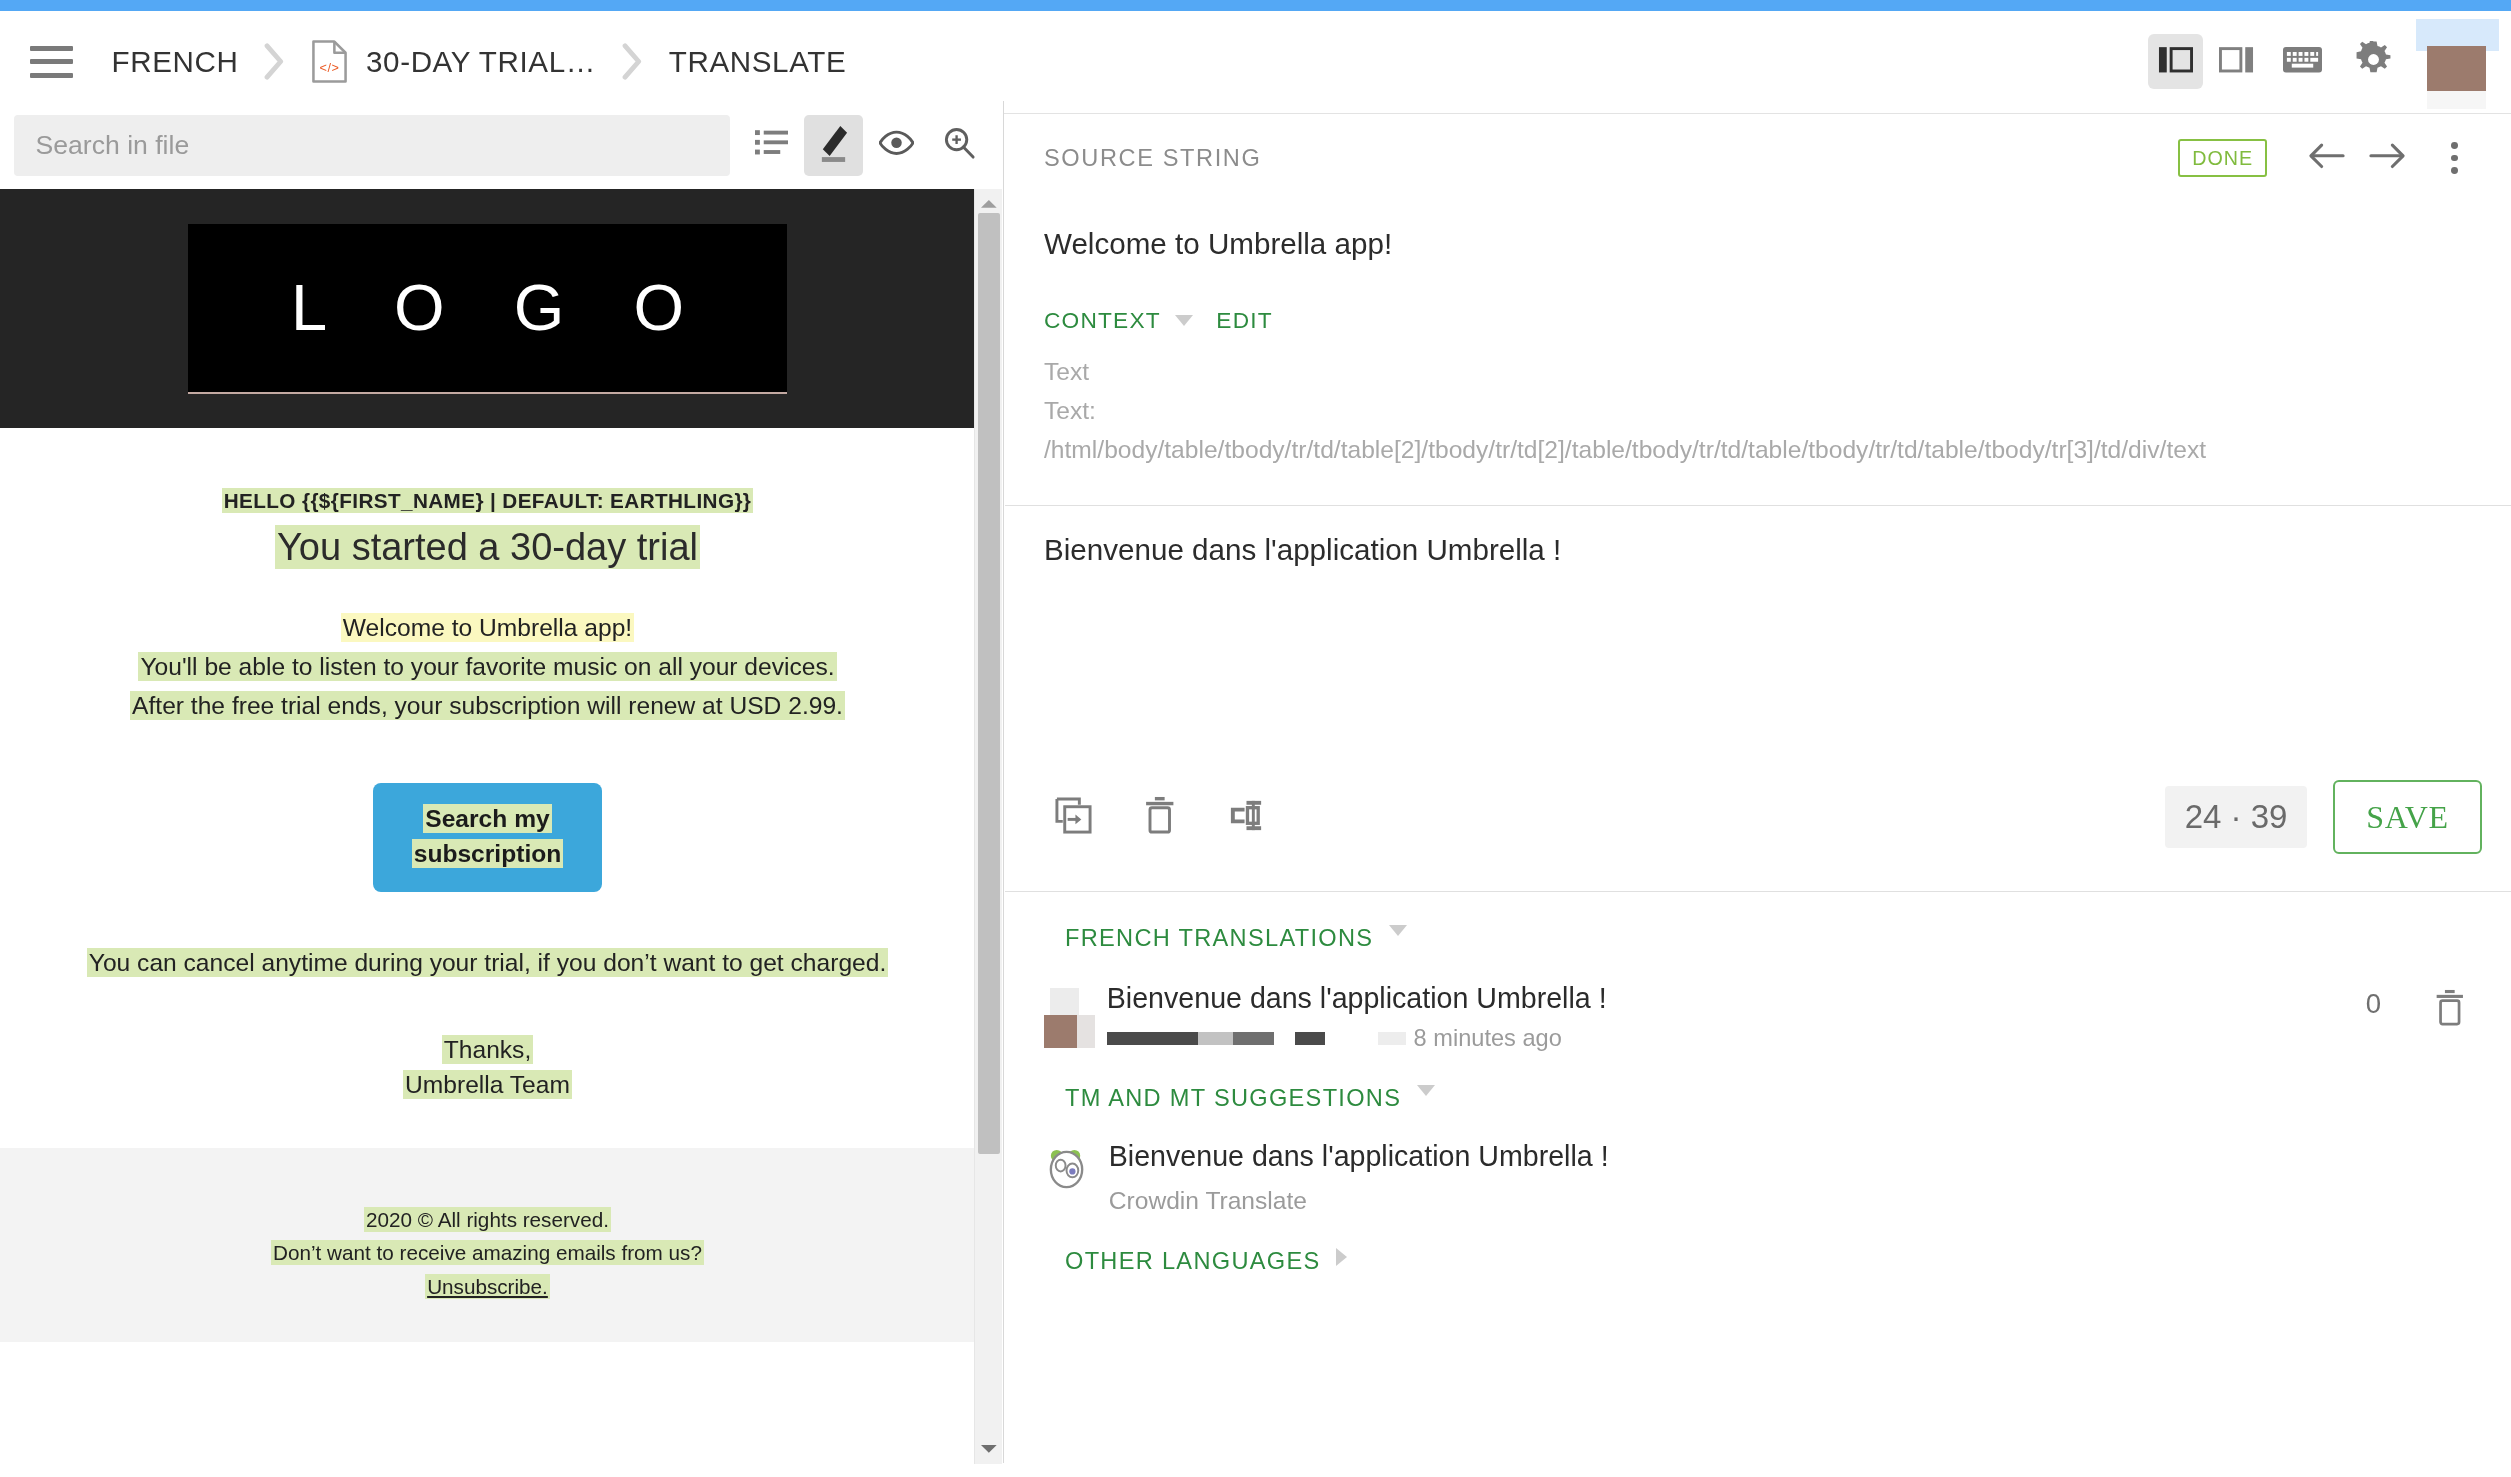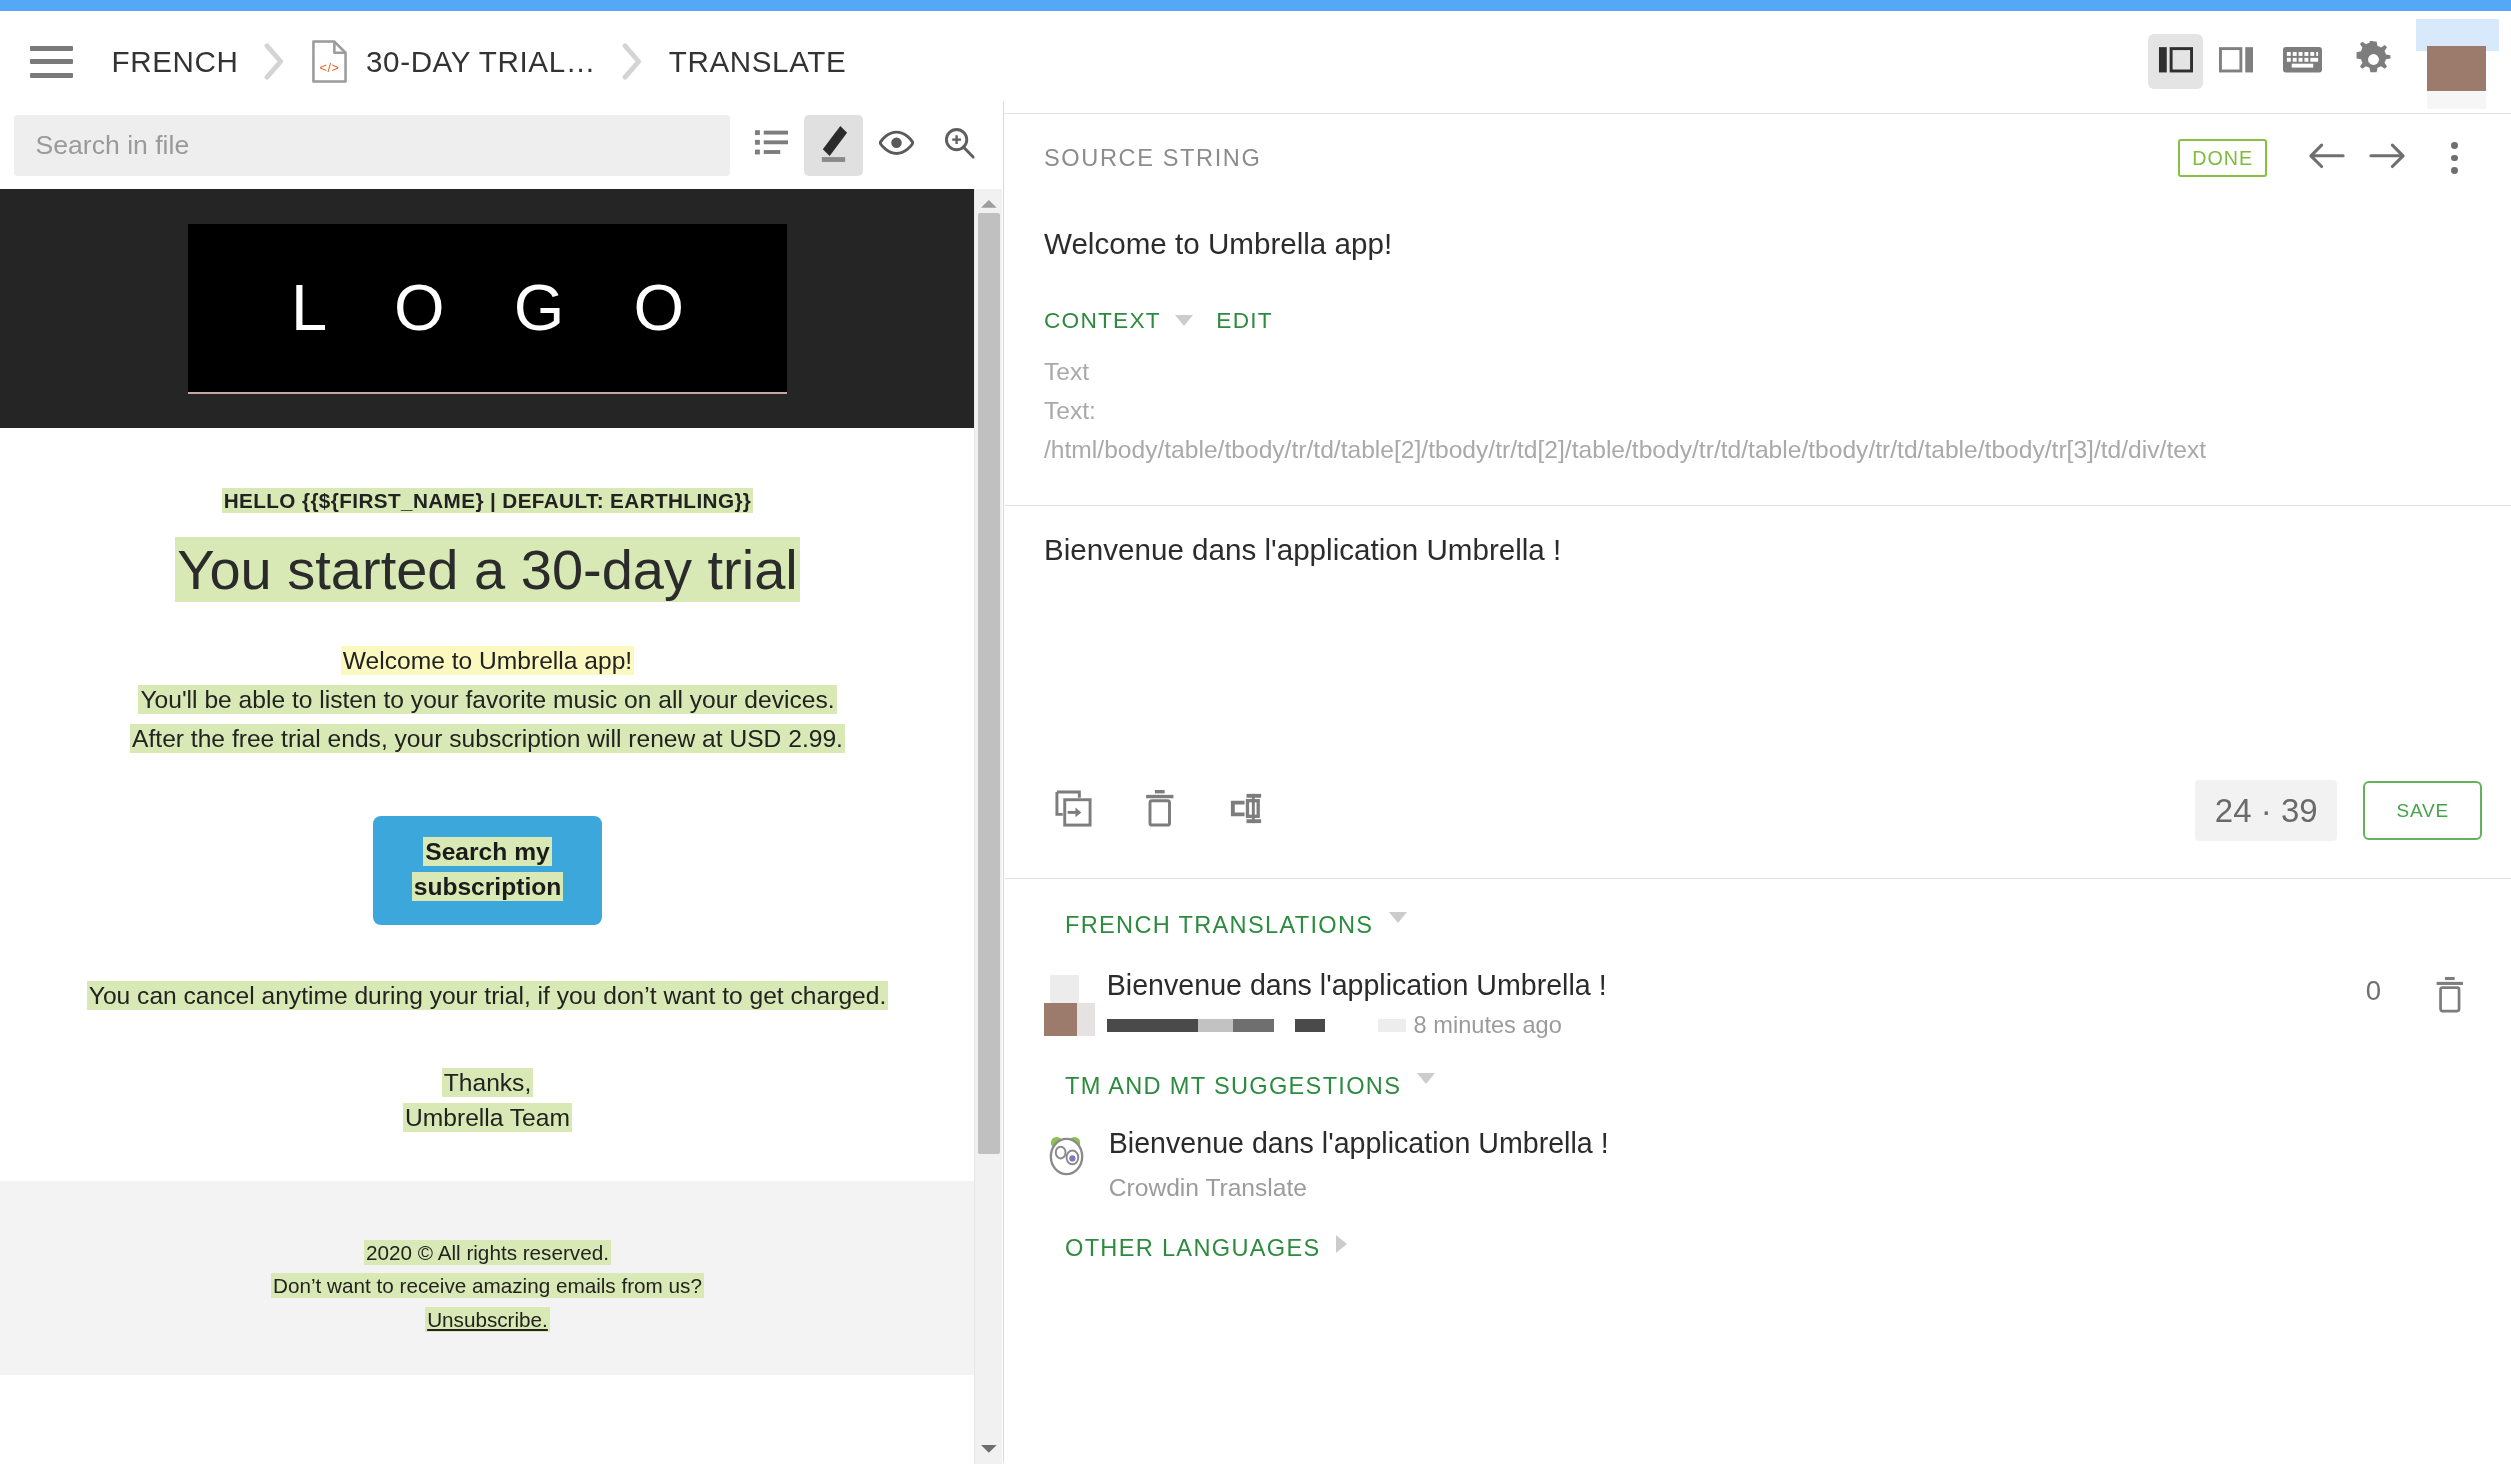--- a/index.html
+++ b/index.html
@@ -132,21 +132,21 @@
     padding-left: 25.6px;
   }
   .body-area { background: #ffffff; padding: 27.6px 0 45px 0; text-align: center; }
   .hl { background: #d9e9b5; padding: 1px 2px; }
   .hl-active { background: #fbf8c0; padding: 1px 2px; }
   .eyebrow {
     font-size: 20.7px; font-weight: bold; letter-spacing: 0.4px;
     color: #222; margin: 33px 0 0 0;
   }
   .headline {
-    font-size: 56px; color: #2b2b2b; margin: 24px 0 0 0; font-weight: 400;
+    font-size: 38px; color: #2b2b2b; margin: 13px 0 0 0; font-weight: 400;
   }
   .para { font-size: 24.6px; color: #222; line-height: 1.44; margin-top: 41px; }
   .para div { margin-bottom: 3.9px; }
   .cta-wrap { margin-top: 59px; }
   .cta {
     display: inline-block;
     background: #3ca7db; border-radius: 7.9px;
     padding: 19.7px 39px;
     font-size: 24.6px; font-weight: bold; color: #1b1b1b;
     line-height: 1.42; cursor: pointer;
@@ -260,23 +260,23 @@
   }
   .spacer { flex: 1; }
   .counter {
     background: #f2f2f2; border-radius: 3.9px;
     font-size: 33px; color: #6a6a6a;
     padding: 11.8px 19.7px; margin-right: 25.6px;
   }
   .save-btn {
     border: 2px solid #62b25e; color: #45a349;
     background: #ffffff; border-radius: 5.9px;
-    font-size: 19px; letter-spacing: 0.8px;
+    font-size: 32px; letter-spacing: 0.8px;
     padding: 16.7px 31.5px; cursor: pointer;
-    font-family: Liberation Sans, sans-serif;
+    font-family: Liberation Serif, serif;
   }
   .sep2 { margin-top: 37px; height: 1px; background: #e0e0e0; }
 
   .sect-head {
     display: flex; align-items: flex-start; gap: 15.8px;
     padding: 33px 39px 0 60px;
   }
   .sect-title {
     font-size: 23.6px; letter-spacing: 1.3px; color: #2d8b3f; cursor: pointer;
   }

